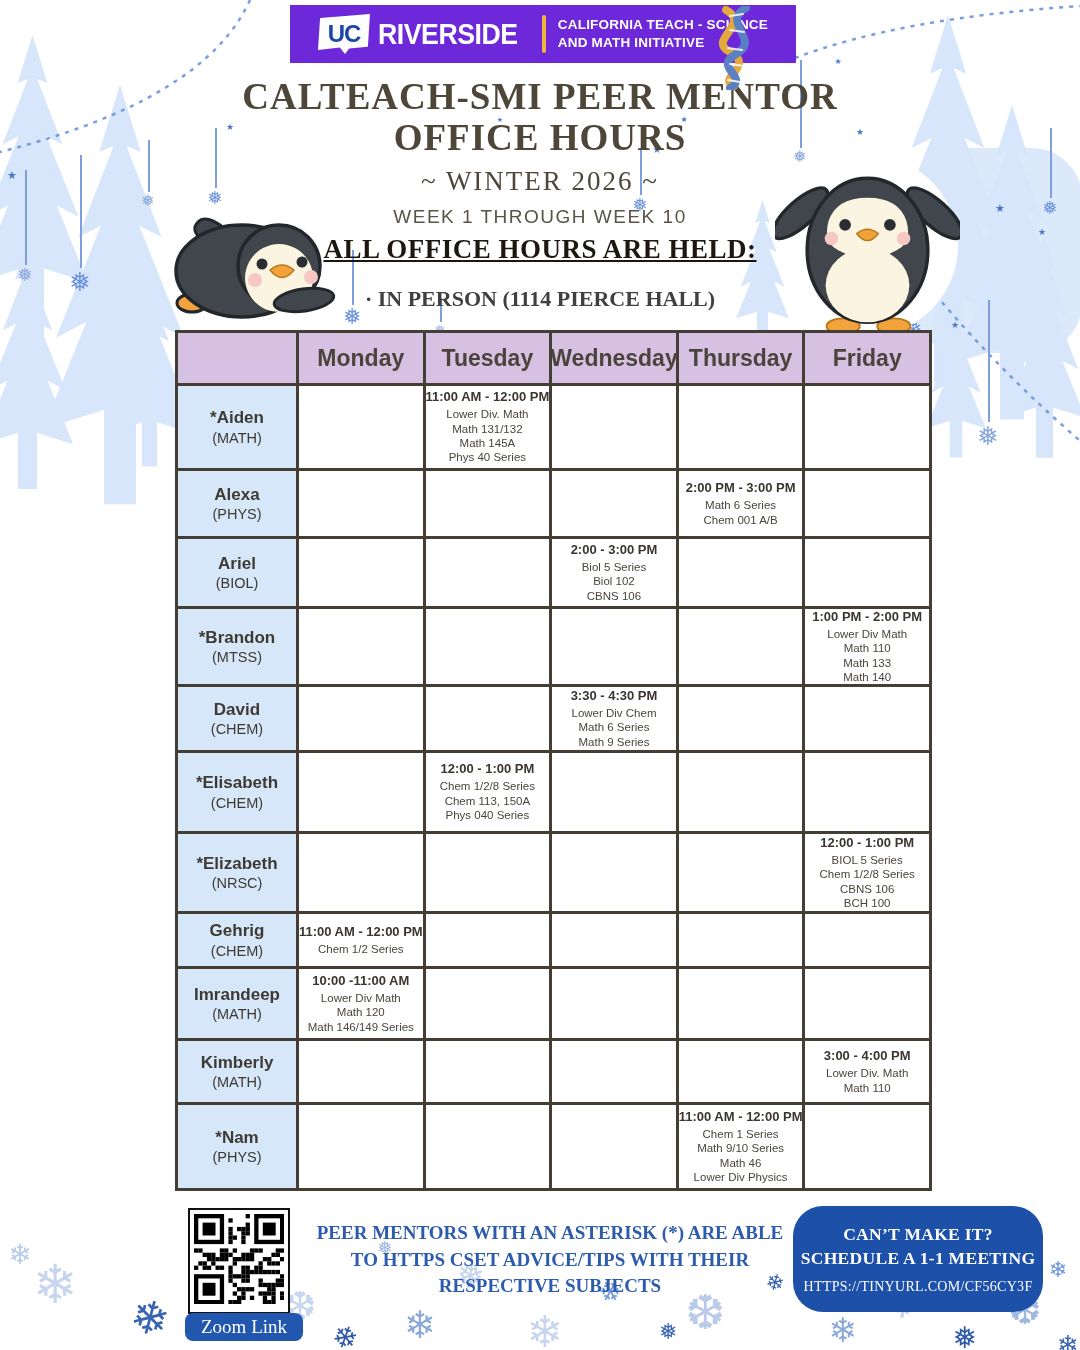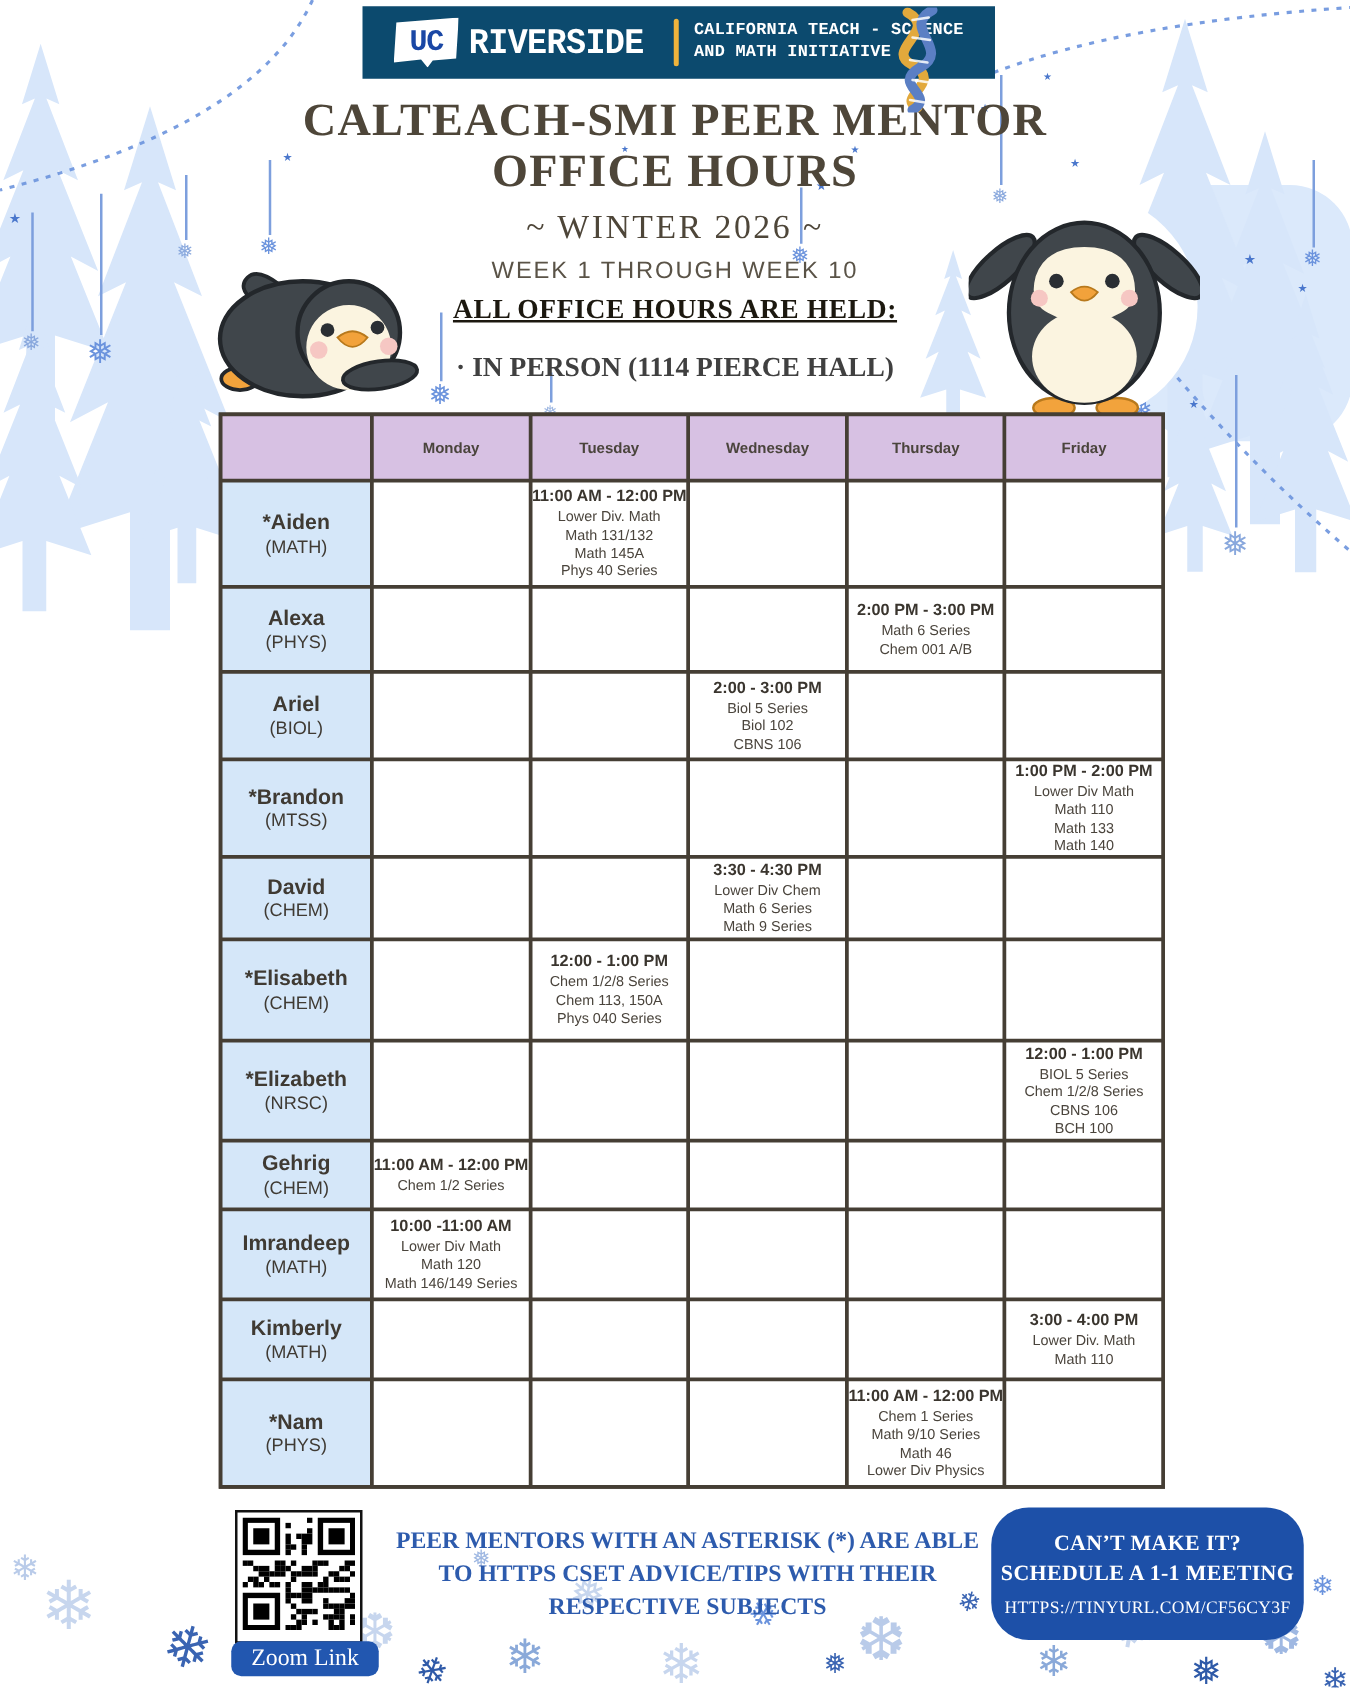--- a/index.html
+++ b/index.html
@@ -4,49 +4,49 @@
 <style>
   html,body{margin:0;padding:0;}
   body{width:1080px;height:1350px;position:relative;overflow:hidden;background:#ffffff;
        font-family:"Liberation Sans",sans-serif;}
   
   #bg-svg{position:absolute;left:0;top:0;z-index:0;}
   #decor{position:absolute;left:0;top:0;width:1080px;height:1350px;z-index:1;pointer-events:none;}
   .snow{position:absolute;transform:translate(-50%,-50%);font-family:"DejaVu Sans",sans-serif;line-height:1;}
   .string{position:absolute;width:2px;background:#7d9fdd;}
   
-  .banner{position:absolute;left:290px;top:5px;width:506px;height:58px;background:#0c4a6e;
-          display:flex;align-items:center;justify-content:center;gap:12px;z-index:3;font-family:Liberation Mono, monospace;}
+  .banner{position:absolute;left:290px;top:5px;width:506px;height:58px;background:#6d28d9;
+          display:flex;align-items:center;justify-content:center;gap:12px;z-index:3;}
   .uc-logo{display:flex;align-items:center;gap:8px;}
   .uc-box{width:52px;height:40px;background:#ffffff;display:flex;align-items:center;justify-content:center;
           clip-path:polygon(4% 10%,100% 0,96% 82%,60% 86%,52% 100%,42% 84%,0 90%);}
   .uc-box span{color:#1a47a5;font-weight:bold;font-size:24px;letter-spacing:-1px;}
   .uc-name{color:#ffffff;font-weight:bold;font-size:29px;letter-spacing:-0.5px;transform:scaleX(.92);transform-origin:left;}
   .divider{width:4px;height:38px;background:#f0b43c;border-radius:2px;}
   .tagline{color:#ffffff;font-weight:bold;font-size:13.5px;line-height:1.3;letter-spacing:.2px;}
   .dna{position:absolute;left:700px;top:6px;z-index:4;}
   
   .header-text{position:absolute;left:0;top:76px;width:1080px;text-align:center;z-index:3;
                font-family:"Liberation Serif",serif;color:#4e4639;}
   .title{font-size:37px;font-weight:bold;line-height:1.12;letter-spacing:1px;}
   .season{font-size:27px;margin-top:7px;letter-spacing:2px;}
   .weeks{font-family:"Liberation Sans",sans-serif;font-size:19px;color:#5a5347;margin-top:9px;letter-spacing:1.5px;}
-  .held{font-size:22px;font-weight:bold;color:#1c180f;text-decoration:underline;margin-top:6px;letter-spacing:.5px;}
+  .held{font-size:27px;font-weight:bold;color:#1c180f;text-decoration:underline;margin-top:6px;letter-spacing:.5px;}
   .bullet{font-size:22px;font-weight:bold;color:#404040;margin-top:21px;}
   .linkline{font-size:17px;font-weight:bold;color:#16130d;margin-top:3px;}
   
   .penguin{position:absolute;z-index:2;}
   
   .table{position:absolute;left:175px;top:330px;width:757px;box-sizing:border-box;
          border:3px solid #453e34;background:#453e34;display:grid;
          grid-template-columns:118px repeat(5,1fr);gap:3px;z-index:3;}
   .cell{background:#ffffff;display:flex;flex-direction:column;align-items:center;justify-content:center;
         text-align:center;overflow:hidden;padding:2px 3px;box-sizing:border-box;}
   .corner,.day-header{background:#d7c1e3;}
-  .day-header{font-weight:bold;font-size:12px;color:#4a443c;}
+  .day-header{font-weight:bold;font-size:23px;color:#4a443c;}
   .name-cell{background:#d5e7f9;color:#3f3a33;line-height:1.25;}
   .mentor-name{font-weight:bold;font-size:17px;}
   .mentor-dept{font-size:14.5px;}
   .slot-time{font-weight:bold;font-size:13px;color:#3a352e;margin-bottom:3px;white-space:nowrap;}
   .slot-course{font-size:11.5px;color:#4a443c;line-height:1.25;white-space:nowrap;}
   
   .qr-wrap{position:absolute;left:188px;top:1208px;background:#ffffff;border:2px solid #111111;
            padding:4px;z-index:3;}
   .zoom-btn{position:absolute;left:185px;top:1313px;z-index:3;background:#2257b0;color:#ffffff;
             font-family:"Liberation Serif",serif;font-size:19px;padding:3px 16px;border-radius:8px;}

